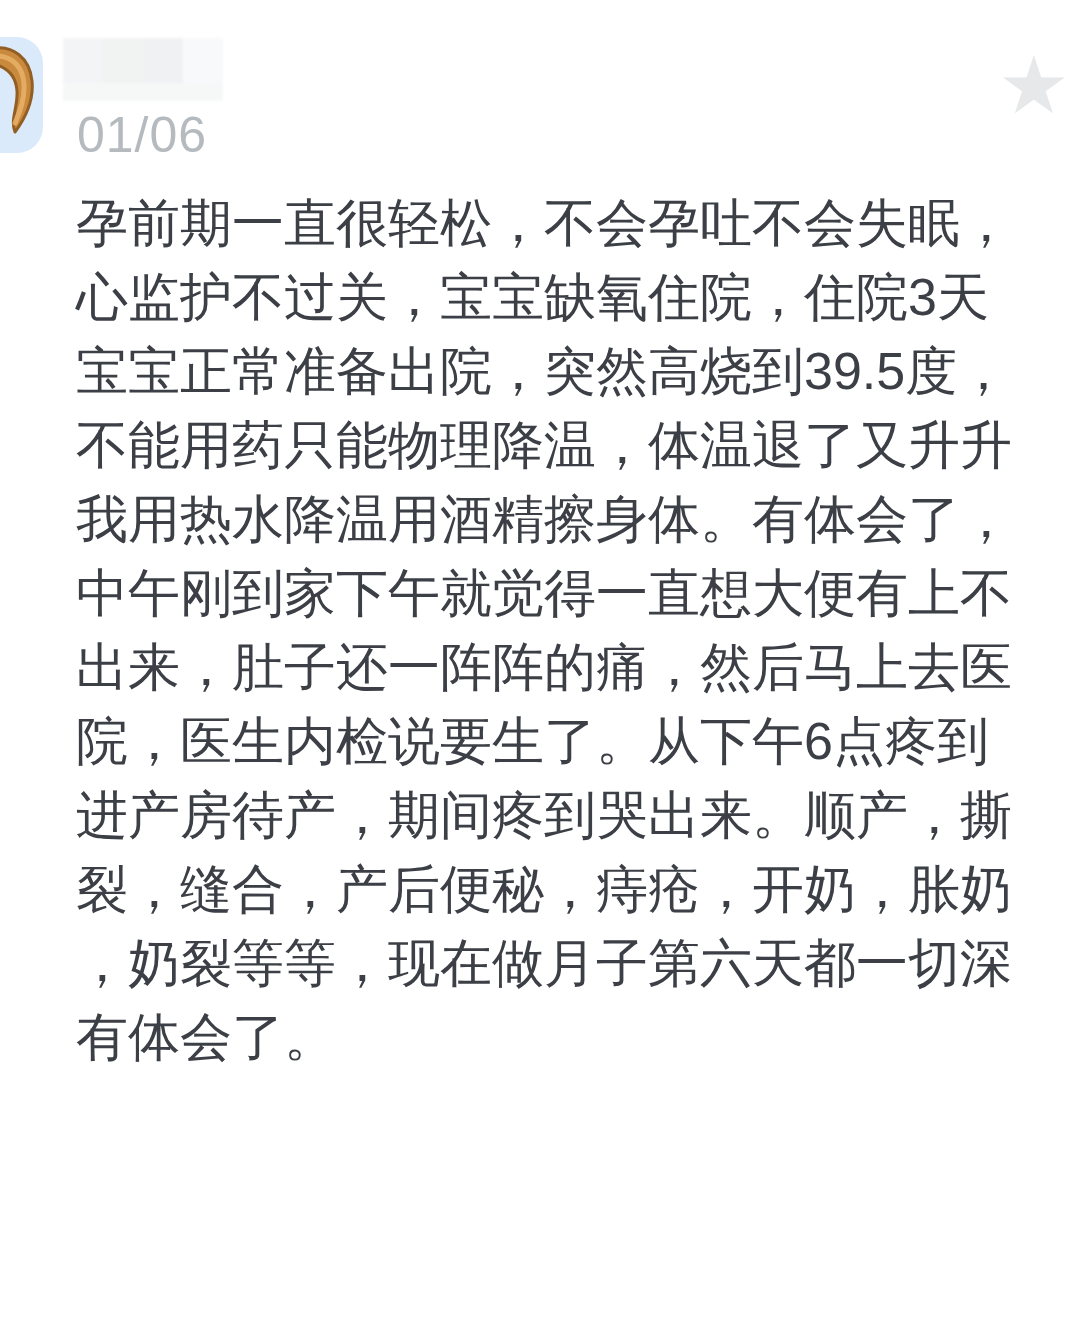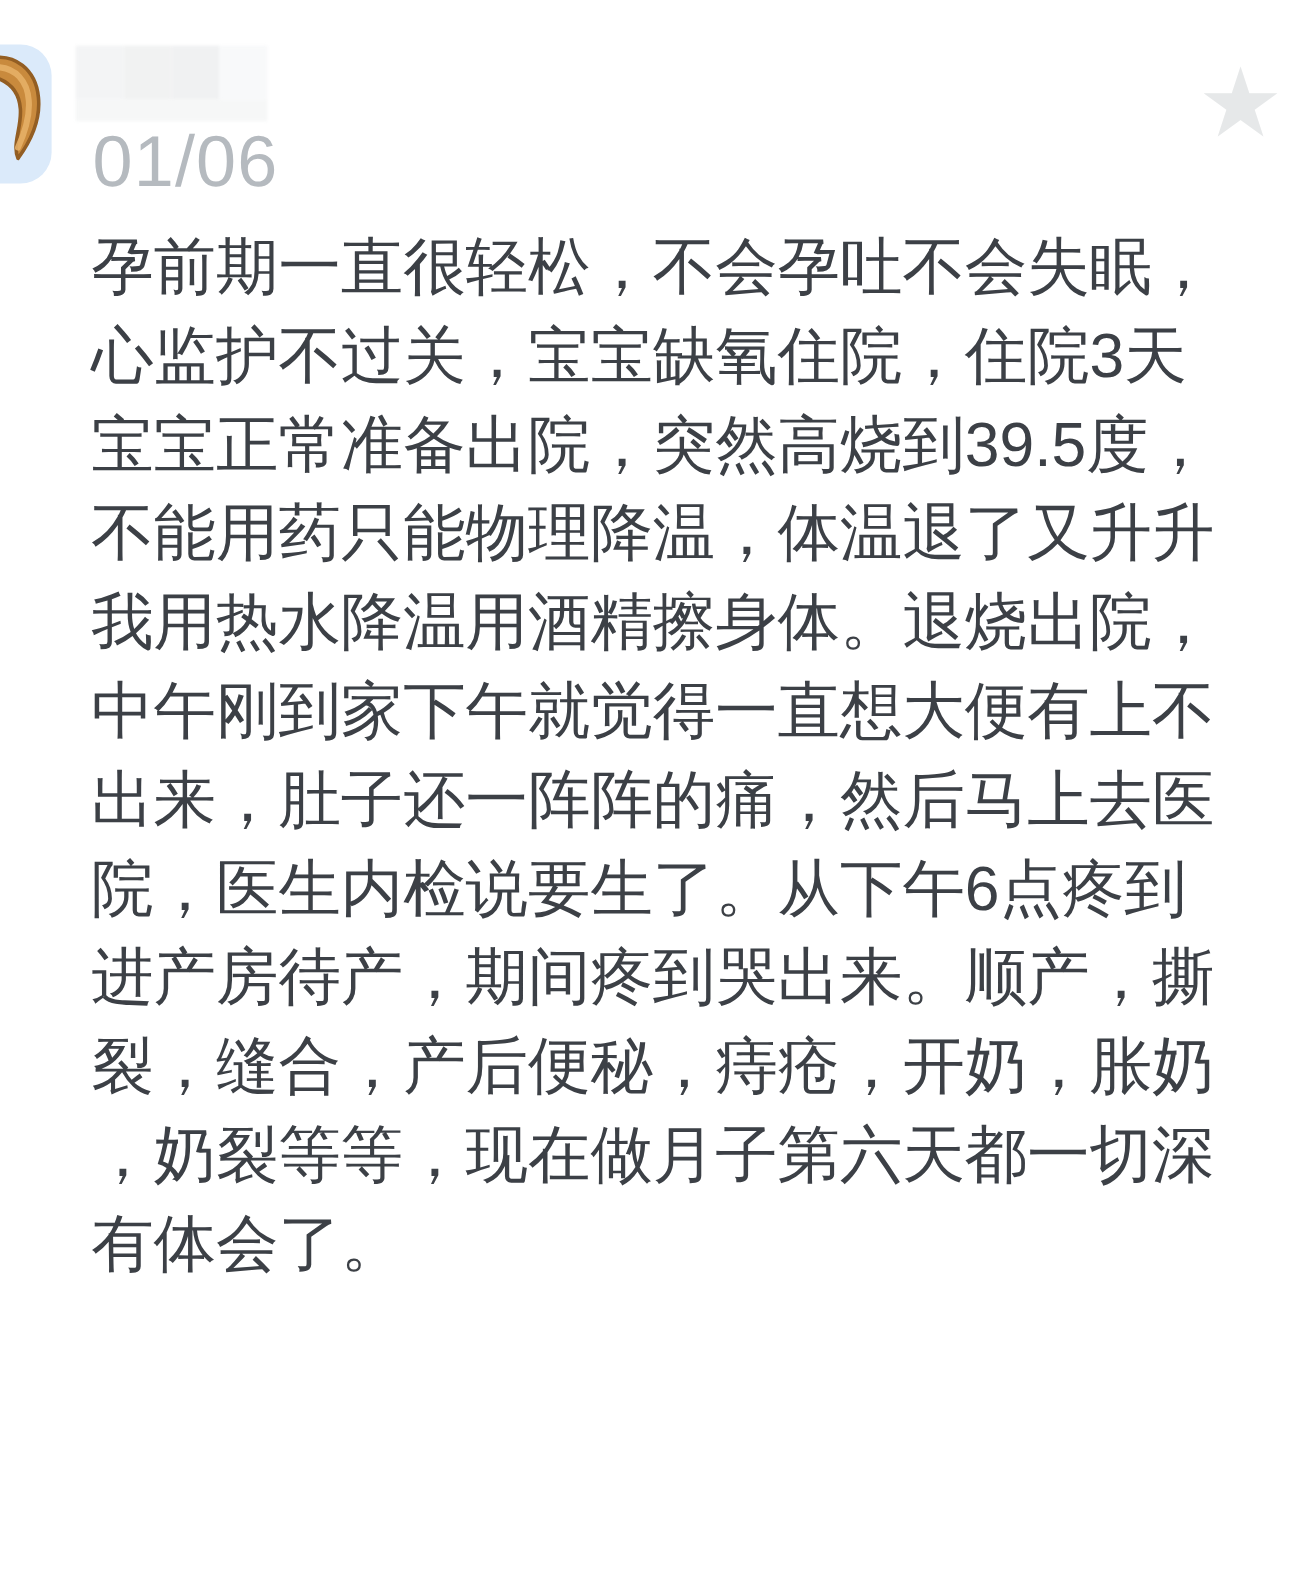--- a/index.html
+++ b/index.html
@@ -43,21 +43,21 @@
   .username-redacted .cell{flex:1;}
   .username-redacted .c1{background:var(--mosaic_1,#f3f4f5);}
   .username-redacted .c2{background:var(--mosaic_2,#f1f2f2);}
   .username-redacted .c3{background:var(--mosaic_3,#f0f1f2);}
   .username-redacted .c4{background:var(--mosaic_4,#f8f9fa);}
 
   .post-date{
     position:absolute;
     left:77px;
     top:110px;
-    font-size:60px;
+    font-size:50px;
     line-height:50px;
     letter-spacing:1px;
     color:var(--date,#b5babf);
   }
 
   .favorite-star{
     position:absolute;
     left:998px;
     top:46px;
     font-size:80px;
@@ -108,21 +108,21 @@
 
   <div class="post-date">01/06</div>
 
   <div class="favorite-star">★</div>
 
   <div class="post-body">
     <div class="text-line">孕前期一直很轻松，不会孕吐不会失眠，</div>
     <div class="text-line">心监护不过关，宝宝缺氧住院，住院3天</div>
     <div class="text-line">宝宝正常准备出院，突然高烧到39.5度，</div>
     <div class="text-line">不能用药只能物理降温，体温退了又升升</div>
-    <div class="text-line">我用热水降温用酒精擦身体。退烧出院，</div>
+    <div class="text-line">我用热水降温用酒精擦身体。有体会了，</div>
     <div class="text-line">中午刚到家下午就觉得一直想大便有上不</div>
     <div class="text-line">出来，肚子还一阵阵的痛，然后马上去医</div>
     <div class="text-line">院，医生内检说要生了。从下午6点疼到</div>
     <div class="text-line">进产房待产，期间疼到哭出来。顺产，撕</div>
     <div class="text-line">裂，缝合，产后便秘，痔疮，开奶，胀奶</div>
     <div class="text-line">，奶裂等等，现在做月子第六天都一切深</div>
     <div class="text-line">有体会了。</div>
   </div>
 
 </div>

